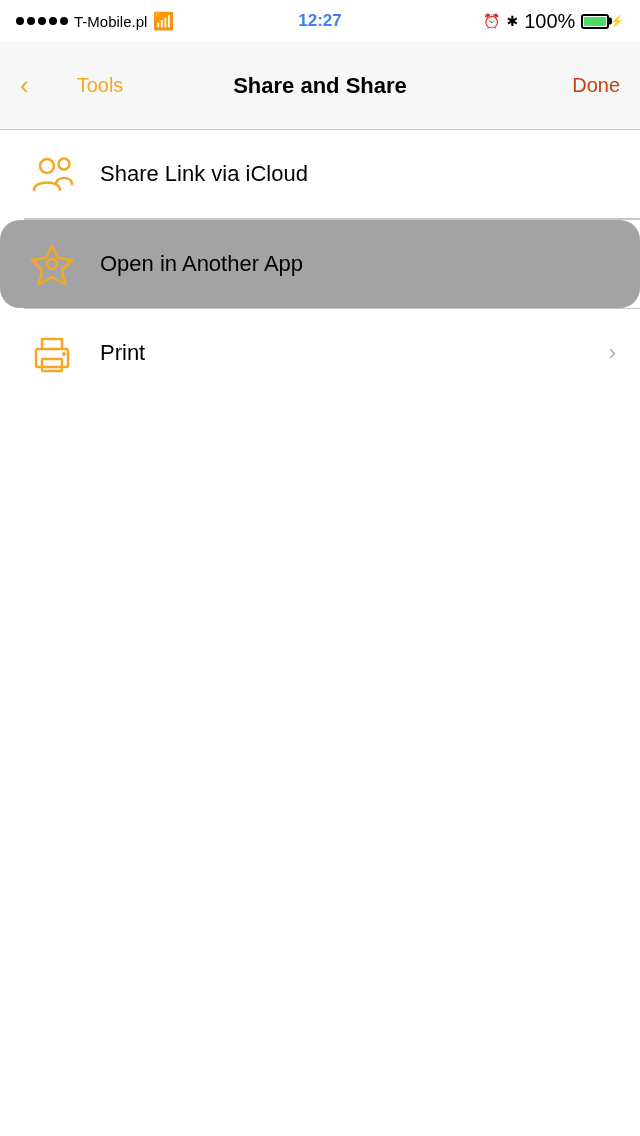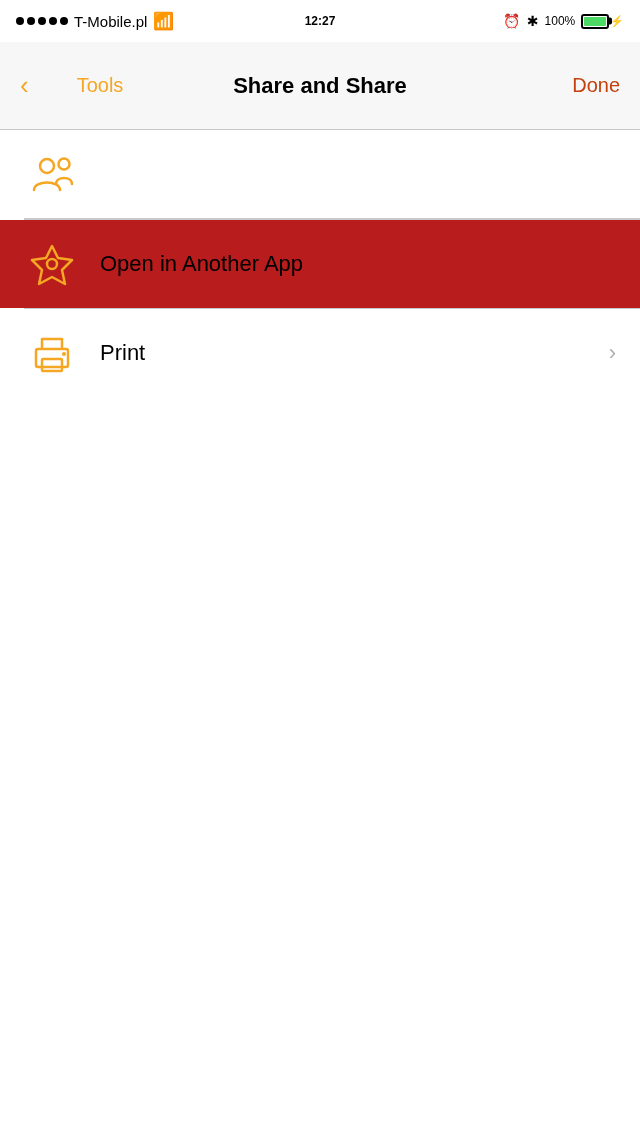--- a/index.html
+++ b/index.html
@@ -45,37 +45,37 @@
     }
     .carrier-name {
       font-size: 15px;
       font-weight: 500;
       color: #000;
     }
     .wifi-icon {
       font-size: 17px;
     }
     .status-center {
-      font-size: 12px;
+      font-size: 17px;
       font-weight: 600;
-      color: #000000;
+      color: #3b82f6;
       position: absolute;
       left: 50%;
       transform: translateX(-50%);
     }
     .status-right {
       display: flex;
       align-items: center;
       gap: 6px;
       font-size: 14px;
       color: #000;
     }
     .alarm-icon { font-size: 14px; }
     .bluetooth-icon { font-size: 14px; }
-    .battery-pct { font-size: 12px; font-weight: 500; }
+    .battery-pct { font-size: 20px; font-weight: 500; }
     .battery-container {
       display: flex;
       align-items: center;
       gap: 2px;
     }
     .battery-body {
       width: 28px;
       height: 15px;
       border: 2px solid #000;
       border-radius: 3px;
@@ -164,21 +164,22 @@
       width: 640px;
       height: 88px;
       display: flex;
       align-items: center;
       padding: 0 24px;
       background: #ffffff;
       cursor: pointer;
       position: relative;
     }
     .menu-item.highlighted {
-      background: #b91c1c;
+      background: #a3a3a3;
+      border-radius: 20px;
     }
     .menu-item-separator {
       height: 1px;
       background: #c8c8c8;
       margin-left: 24px;
     }
     .menu-icon {
       width: 56px;
       height: 56px;
       display: flex;
@@ -252,20 +253,21 @@
     <div class="menu-icon">
       <svg width="44" height="44" viewBox="0 0 44 44">
 
         <circle cx="17" cy="14" r="7" stroke="#f5a623" stroke-width="2.5" fill="none"></circle>
         <path d="M4 38 C4 28 30 28 30 38" stroke="#f5a623" stroke-width="2.5" fill="none" stroke-linecap="round"></path>
 
         <circle cx="34" cy="12" r="5.5" stroke="#f5a623" stroke-width="2.5" fill="none"></circle>
         <path d="M26 32 C26 24 42 24 42 32" stroke="#f5a623" stroke-width="2.5" fill="none" stroke-linecap="round"></path>
       </svg>
     </div>
+    <span class="menu-label">Share Link via iCloud</span>
   </div>
 
   <div class="menu-item-separator"></div>
 
 
   <div class="menu-item-separator"></div>
 
   <div class="menu-item highlighted">
     <div class="menu-icon">
       <svg width="44" height="44" viewBox="0 0 44 44">

